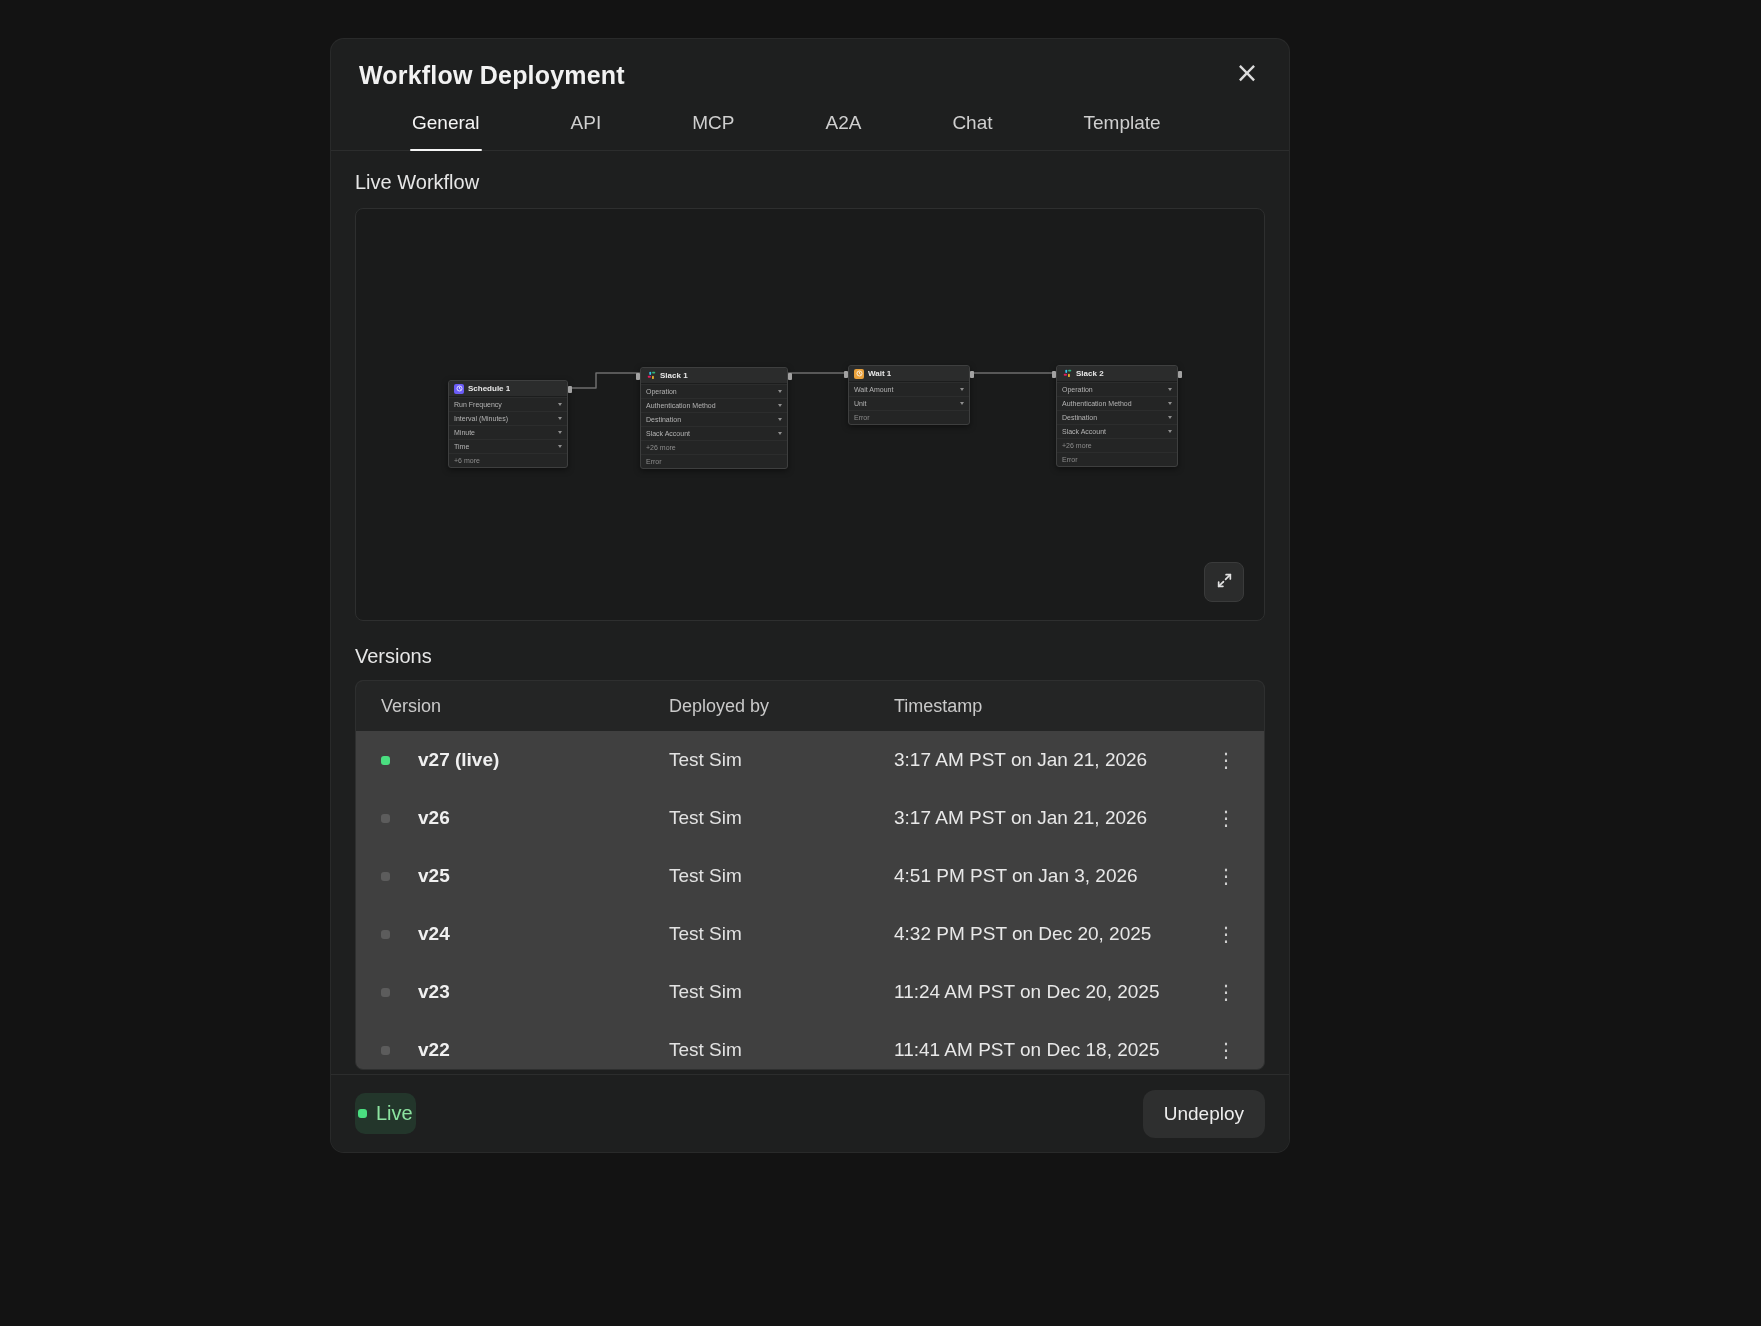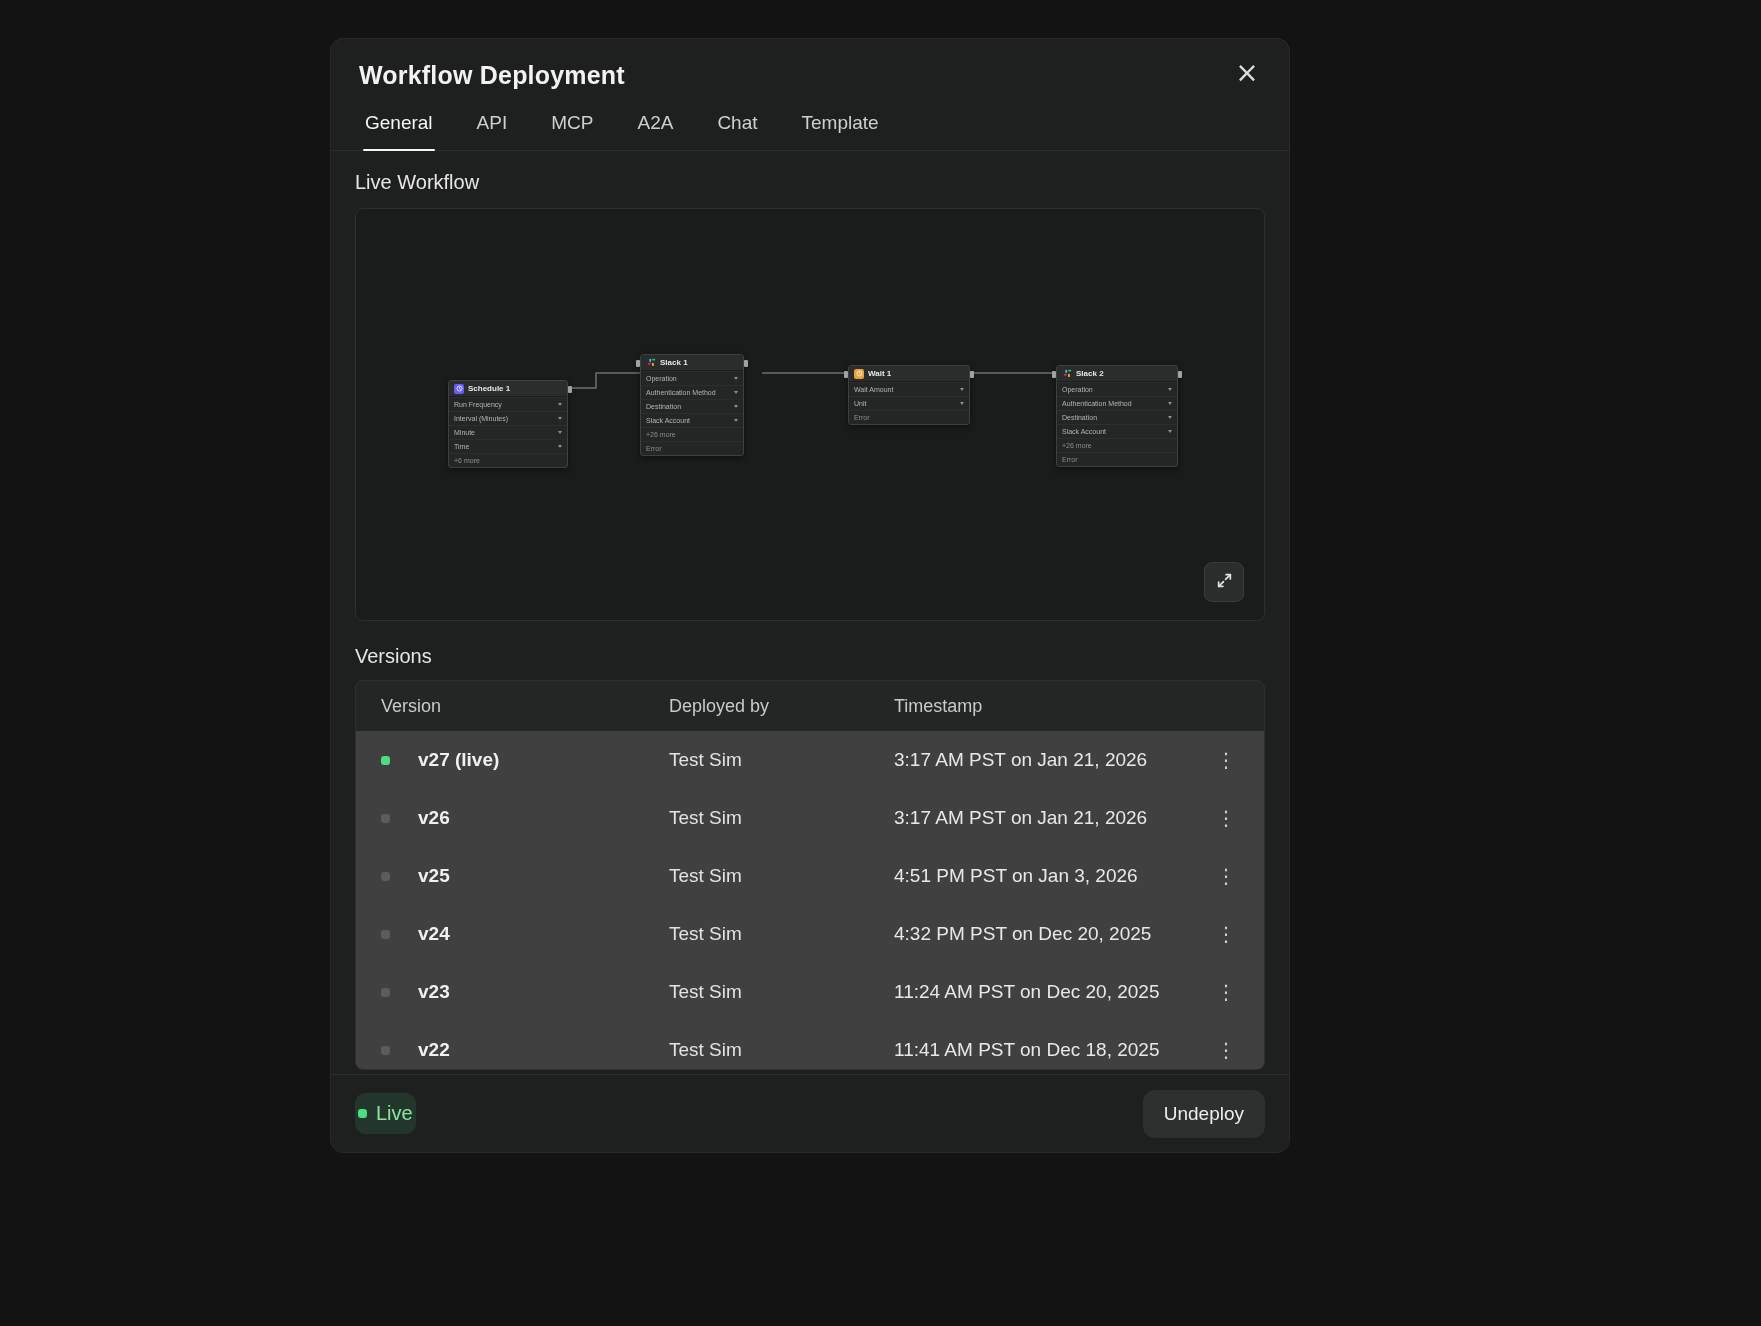--- a/index.html
+++ b/index.html
@@ -37,20 +37,21 @@
     padding: 0 32px;
     margin-top: 16px;
     border-bottom: 1px solid #2c2d2d;
   }
   .tab {
     background: none; border: 0; cursor: pointer;
     font-size: 19px; color: #cfcfcf;
     padding: 6px 2px 16px 2px;
     position: relative;
     font-family: inherit;
+    margin-left: 47px;
   }
   .tab.active { color: #f5f5f5; }
   .tab.active::after {
     content: ""; position: absolute; left: 0; right: 0; bottom: -1px;
     height: 2px; background: #f5f5f5; border-radius: 1px;
   }
   
   .content { padding: 0 24px; flex: 1; }
   .section-title { font-size: 20px; font-weight: 500; color: #e6e6e6; }
   .lw-title { margin-top: 20px; }
@@ -241,21 +242,21 @@
           </div>
         <div class="nrow">
             <span>Time</span>
             <span class="chev"></span>
           </div>
         <div class="nrow muted">
             <span>+6 more</span>
           </div>
       </div>
 
-      <div class="node" style="left:284px;top:145px;width:104px">
+      <div class="node" style="left:284px;top:158px;width:148px">
         <span class="stub left"></span>
         <span class="stub right"></span>
         <div class="node-head">
           <span class="nicon slack">
             <svg viewBox="0 0 10 10" width="9" height="9">
                 <rect x="2.6" y="0.8" width="2" height="3.6" rx="1" fill="#36C5F0"></rect>
                 <rect x="5.6" y="0.8" width="3.6" height="2" rx="1" fill="#2EB67D"></rect>
                 <rect x="0.8" y="5.4" width="3.6" height="2" rx="1" fill="#E01E5A"></rect>
                 <rect x="5.6" y="5.4" width="2" height="3.6" rx="1" fill="#ECB22E"></rect>
               </svg>

